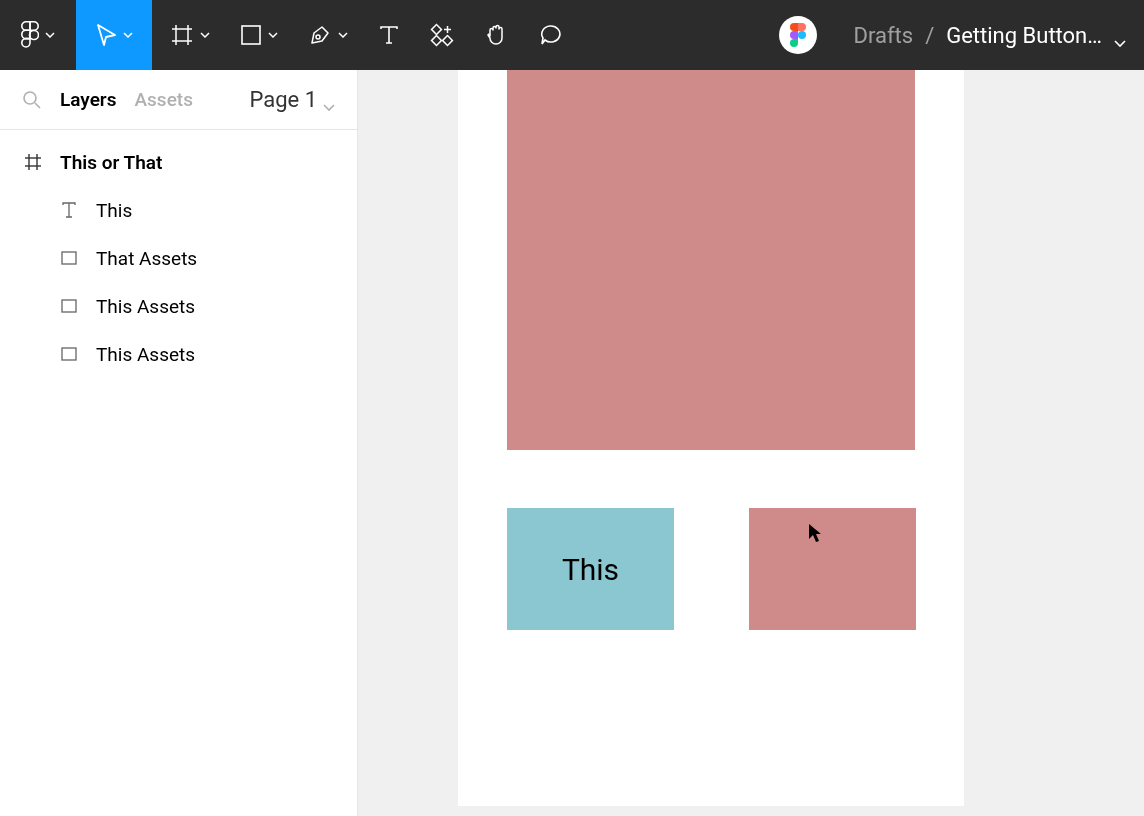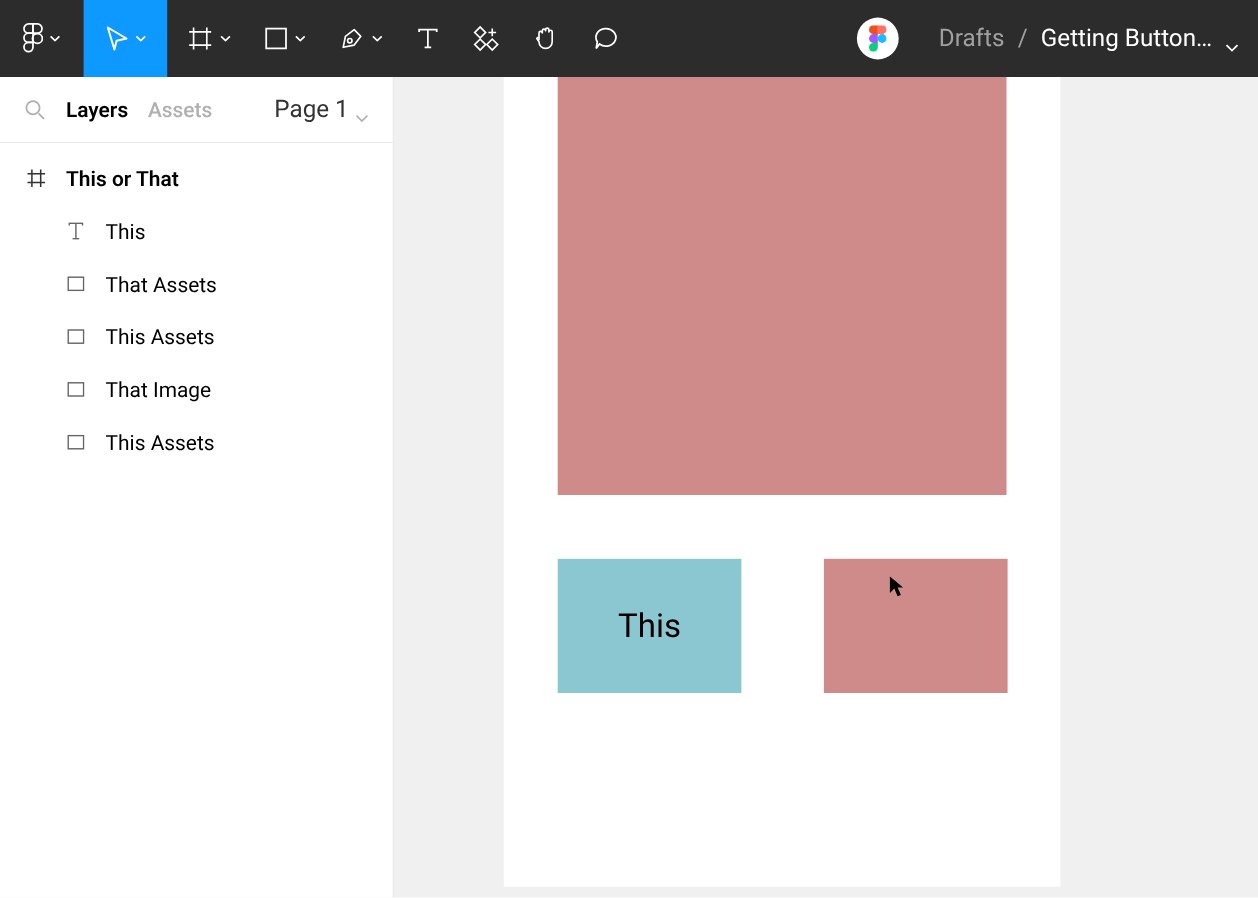--- a/index.html
+++ b/index.html
@@ -336,28 +336,20 @@
 
       <div class="layer-row child">
         <span class="layer-icon">
           <svg width="16" height="14" viewBox="0 0 16 14">
               <rect x="1" y="1" width="14" height="12" fill="none" stroke="#666" stroke-width="1.3"></rect>
             </svg>
         </span>
         <span>This Assets</span>
       </div>
 
-      <div class="layer-row child">
-        <span class="layer-icon">
-          <svg width="16" height="14" viewBox="0 0 16 14">
-              <rect x="1" y="1" width="14" height="12" fill="none" stroke="#666" stroke-width="1.3"></rect>
-            </svg>
-        </span>
-        <span>That Image</span>
-      </div>
 
       <div class="layer-row child">
         <span class="layer-icon">
           <svg width="16" height="14" viewBox="0 0 16 14">
               <rect x="1" y="1" width="14" height="12" fill="none" stroke="#666" stroke-width="1.3"></rect>
             </svg>
         </span>
         <span>This Assets</span>
       </div>
     </div>

